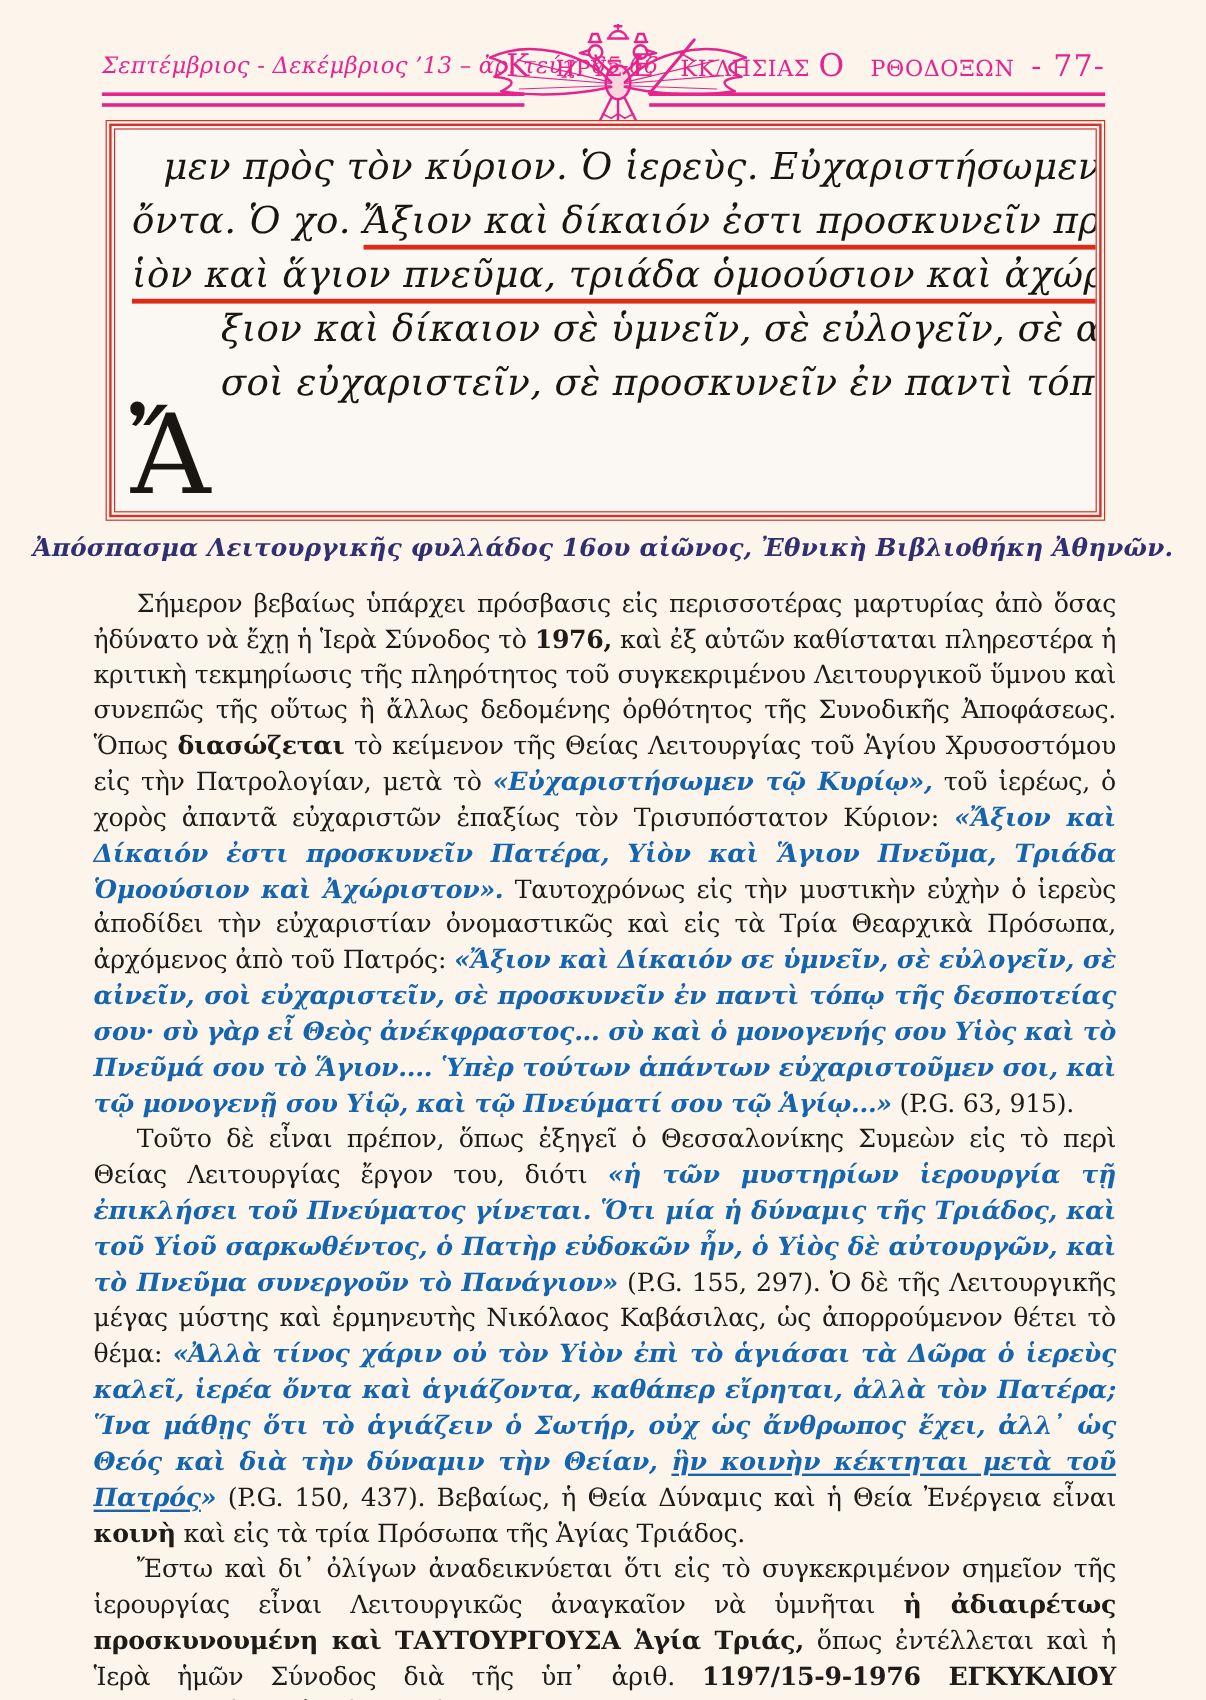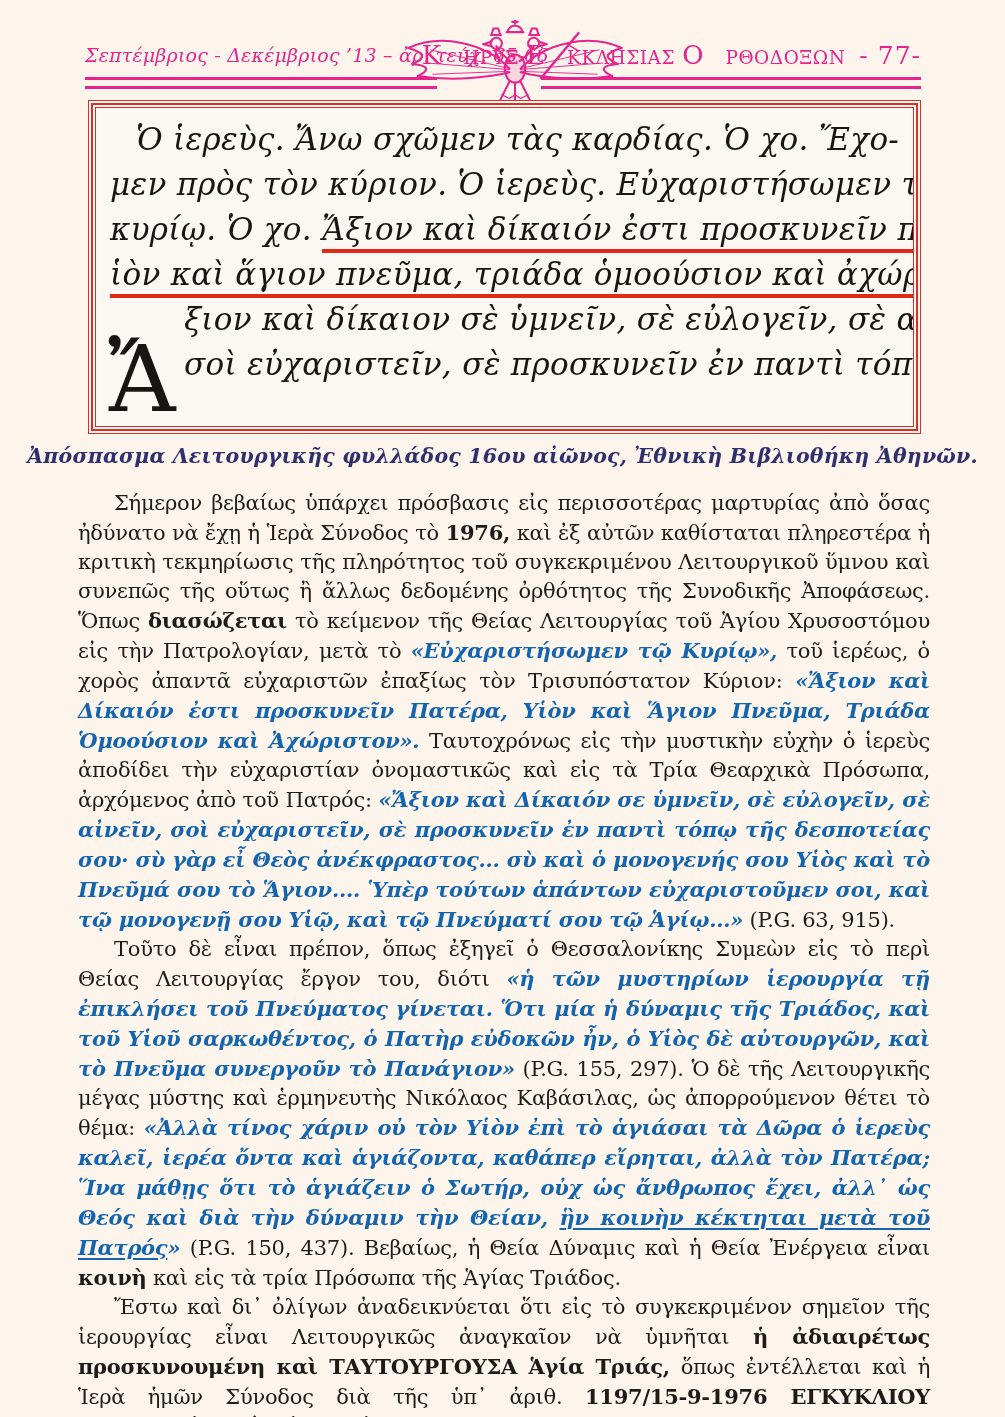--- a/index.html
+++ b/index.html
@@ -132,23 +132,22 @@
 </div>
 
 <div class="rule rule-left"></div>
 <div class="rule rule-right"></div>
 
 <div class="ms-frame">
   <div class="ms-mid">
     <div class="ms-inner">
       <div class="ms-dropcap">Ἄ</div>
       <div>
-          <div class="ms-line"><span class="seg-m">Ὁ ἱερεὺς. Ἄνω σχῶμεν τὰς καρδίας. Ὁ χο. Ἔχο-</span></div>
           <div class="ms-line"><span class="seg-m">μεν πρὸς τὸν κύριον. Ὁ ἱερεὺς. Εὐχαριστήσωμεν τῷ</span></div>
-          <div class="ms-line"><span class="seg-m">κυρίῳ. Ὁ χο. </span><span class="seg-mu">Ἄξιον καὶ δίκαιόν ἐστι προσκυνεῖν πρα</span></div>
+          <div class="ms-line"><span class="seg-m">ὄντα. Ὁ χο. </span><span class="seg-mu">Ἄξιον καὶ δίκαιόν ἐστι προσκυνεῖν πρα</span></div>
           <div class="ms-line"><span class="seg-mu">ἱὸν καὶ ἅγιον πνεῦμα, τριάδα ὁμοούσιον καὶ ἀχώριστον.</span></div>
           <div class="ms-line ms-ind"><span class="seg-m">ξιον καὶ δίκαιον σὲ ὑμνεῖν, σὲ εὐλογεῖν, σὲ αἰνεῖν,</span></div>
           <div class="ms-line ms-ind"><span class="seg-m">σοὶ εὐχαριστεῖν, σὲ προσκυνεῖν ἐν παντὶ τόπῳ τῆς</span></div>
         </div>
     </div>
   </div>
 </div>
 
 <div class="caption">Ἀπόσπασμα Λειτουργικῆς φυλλάδος 16ου αἰῶνος, Ἐθνικὴ Βιβλιοθήκη Ἀθηνῶν.</div>
 

